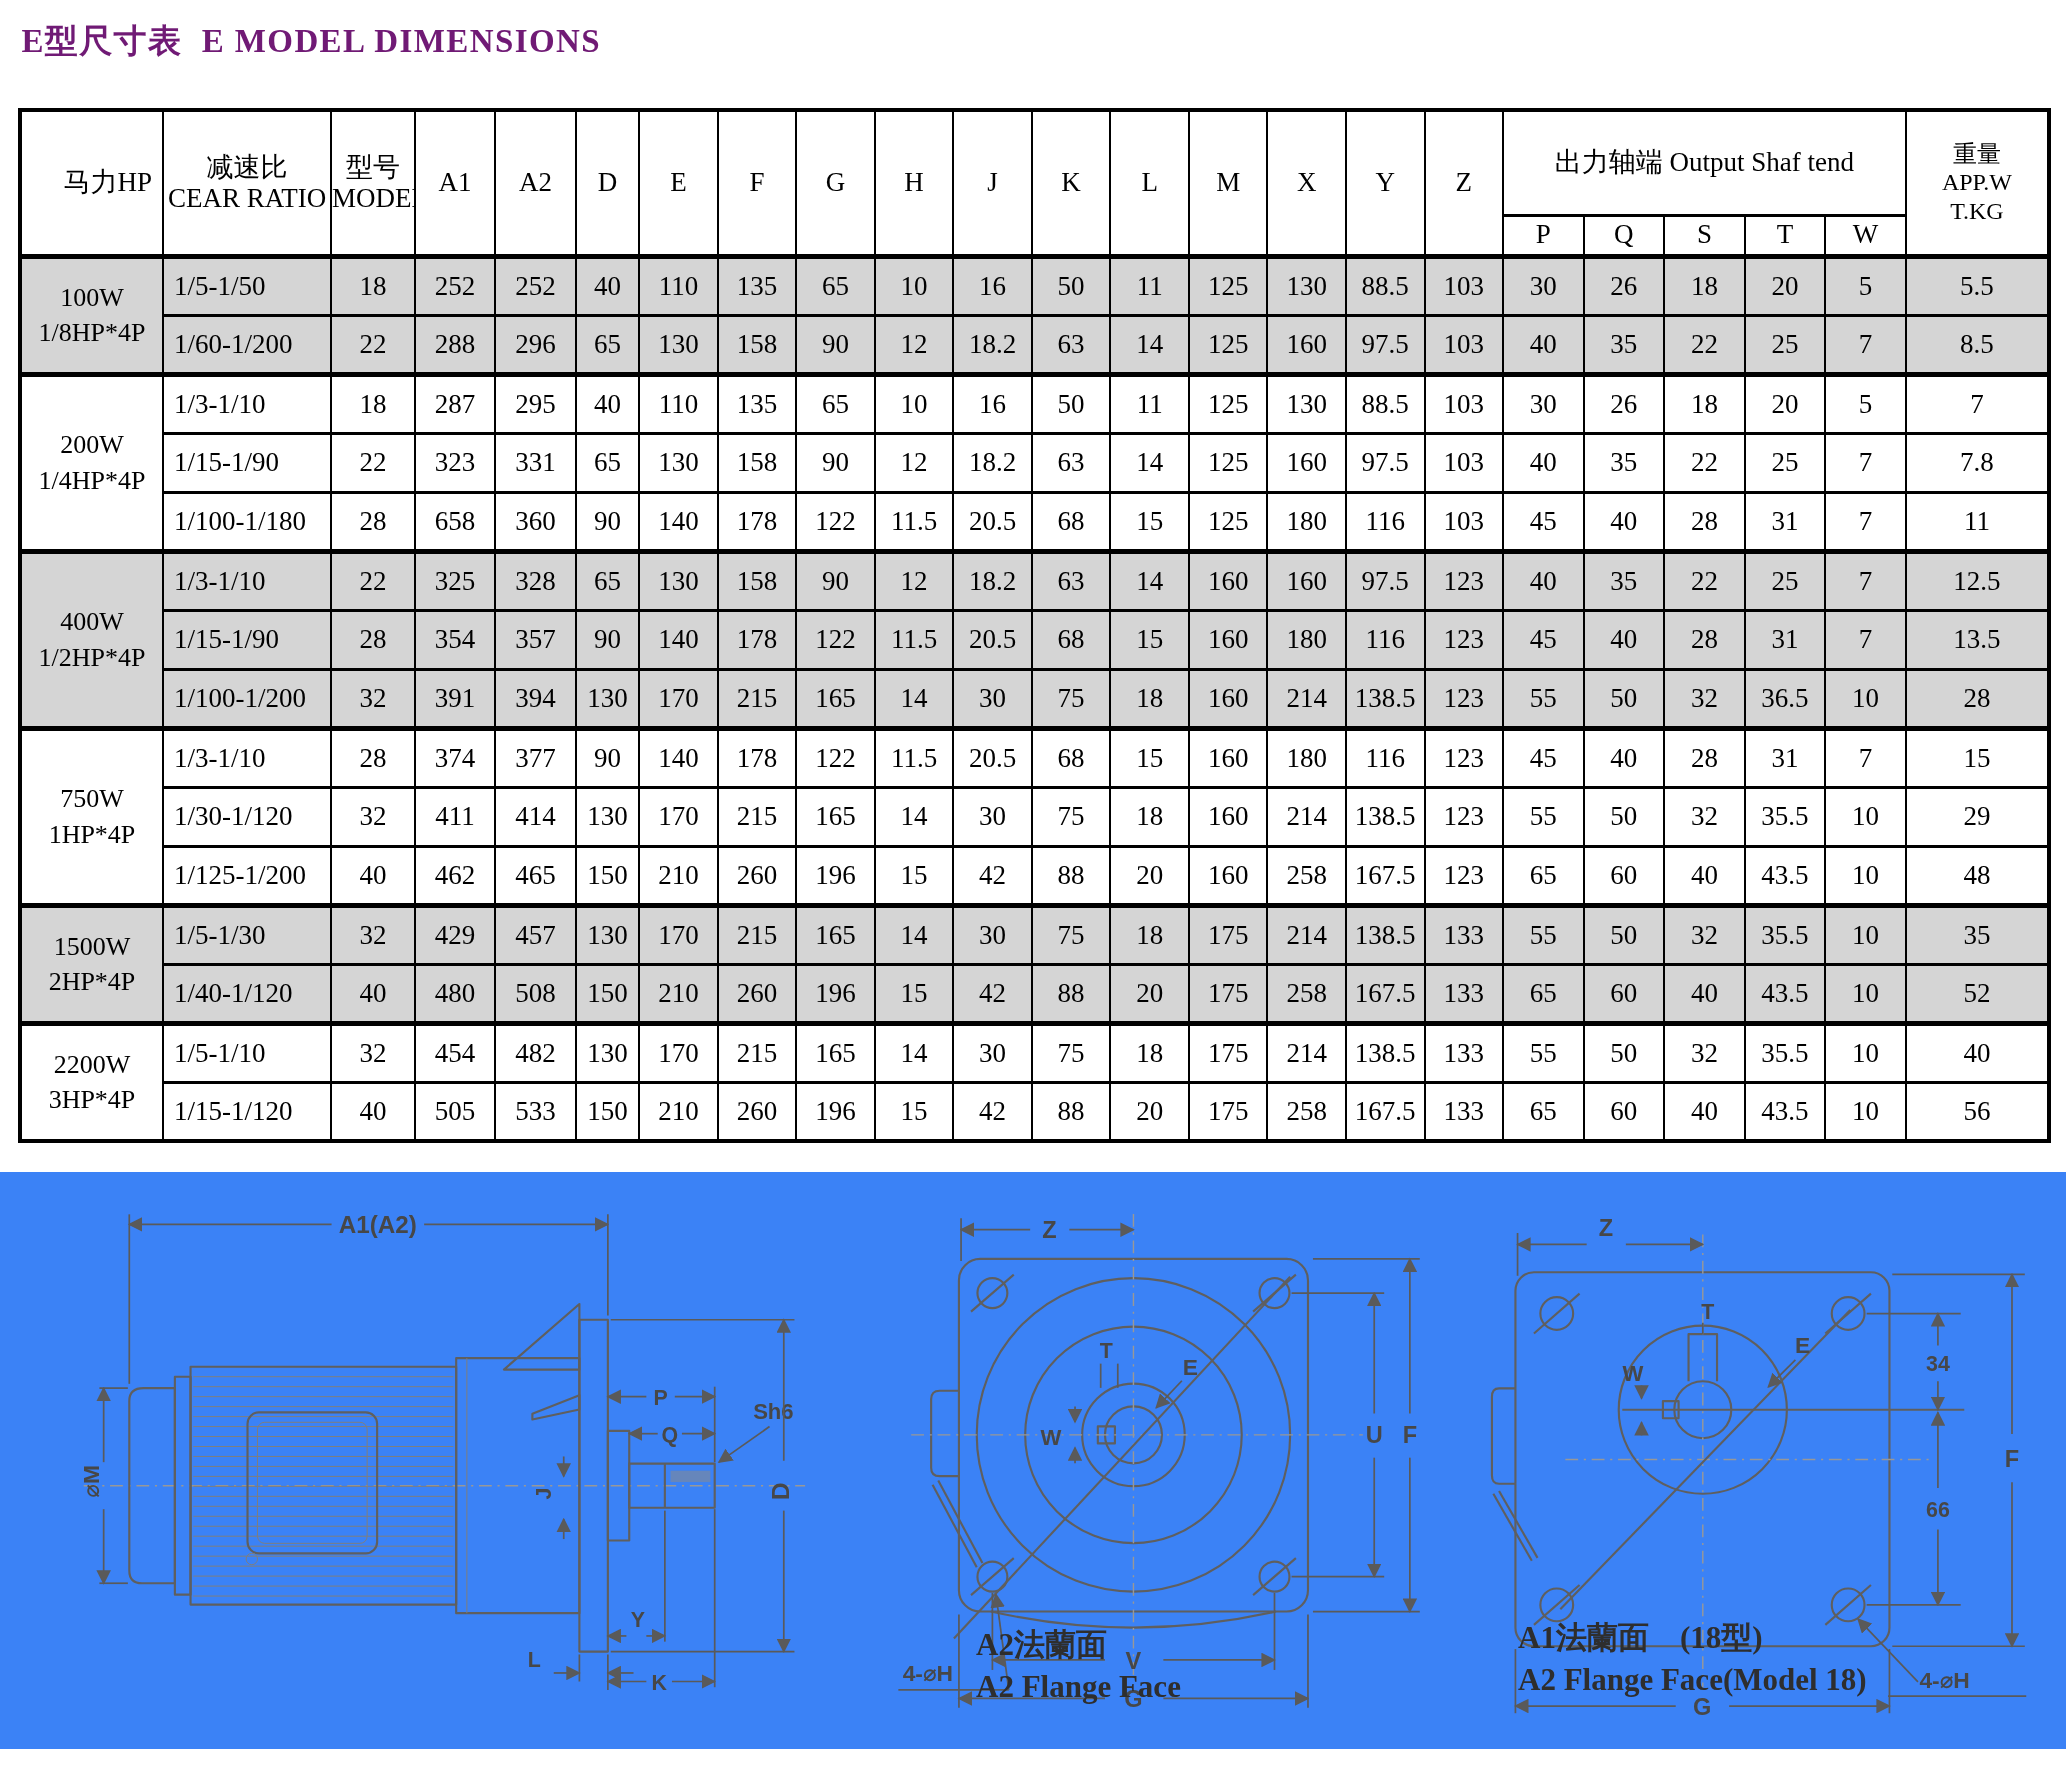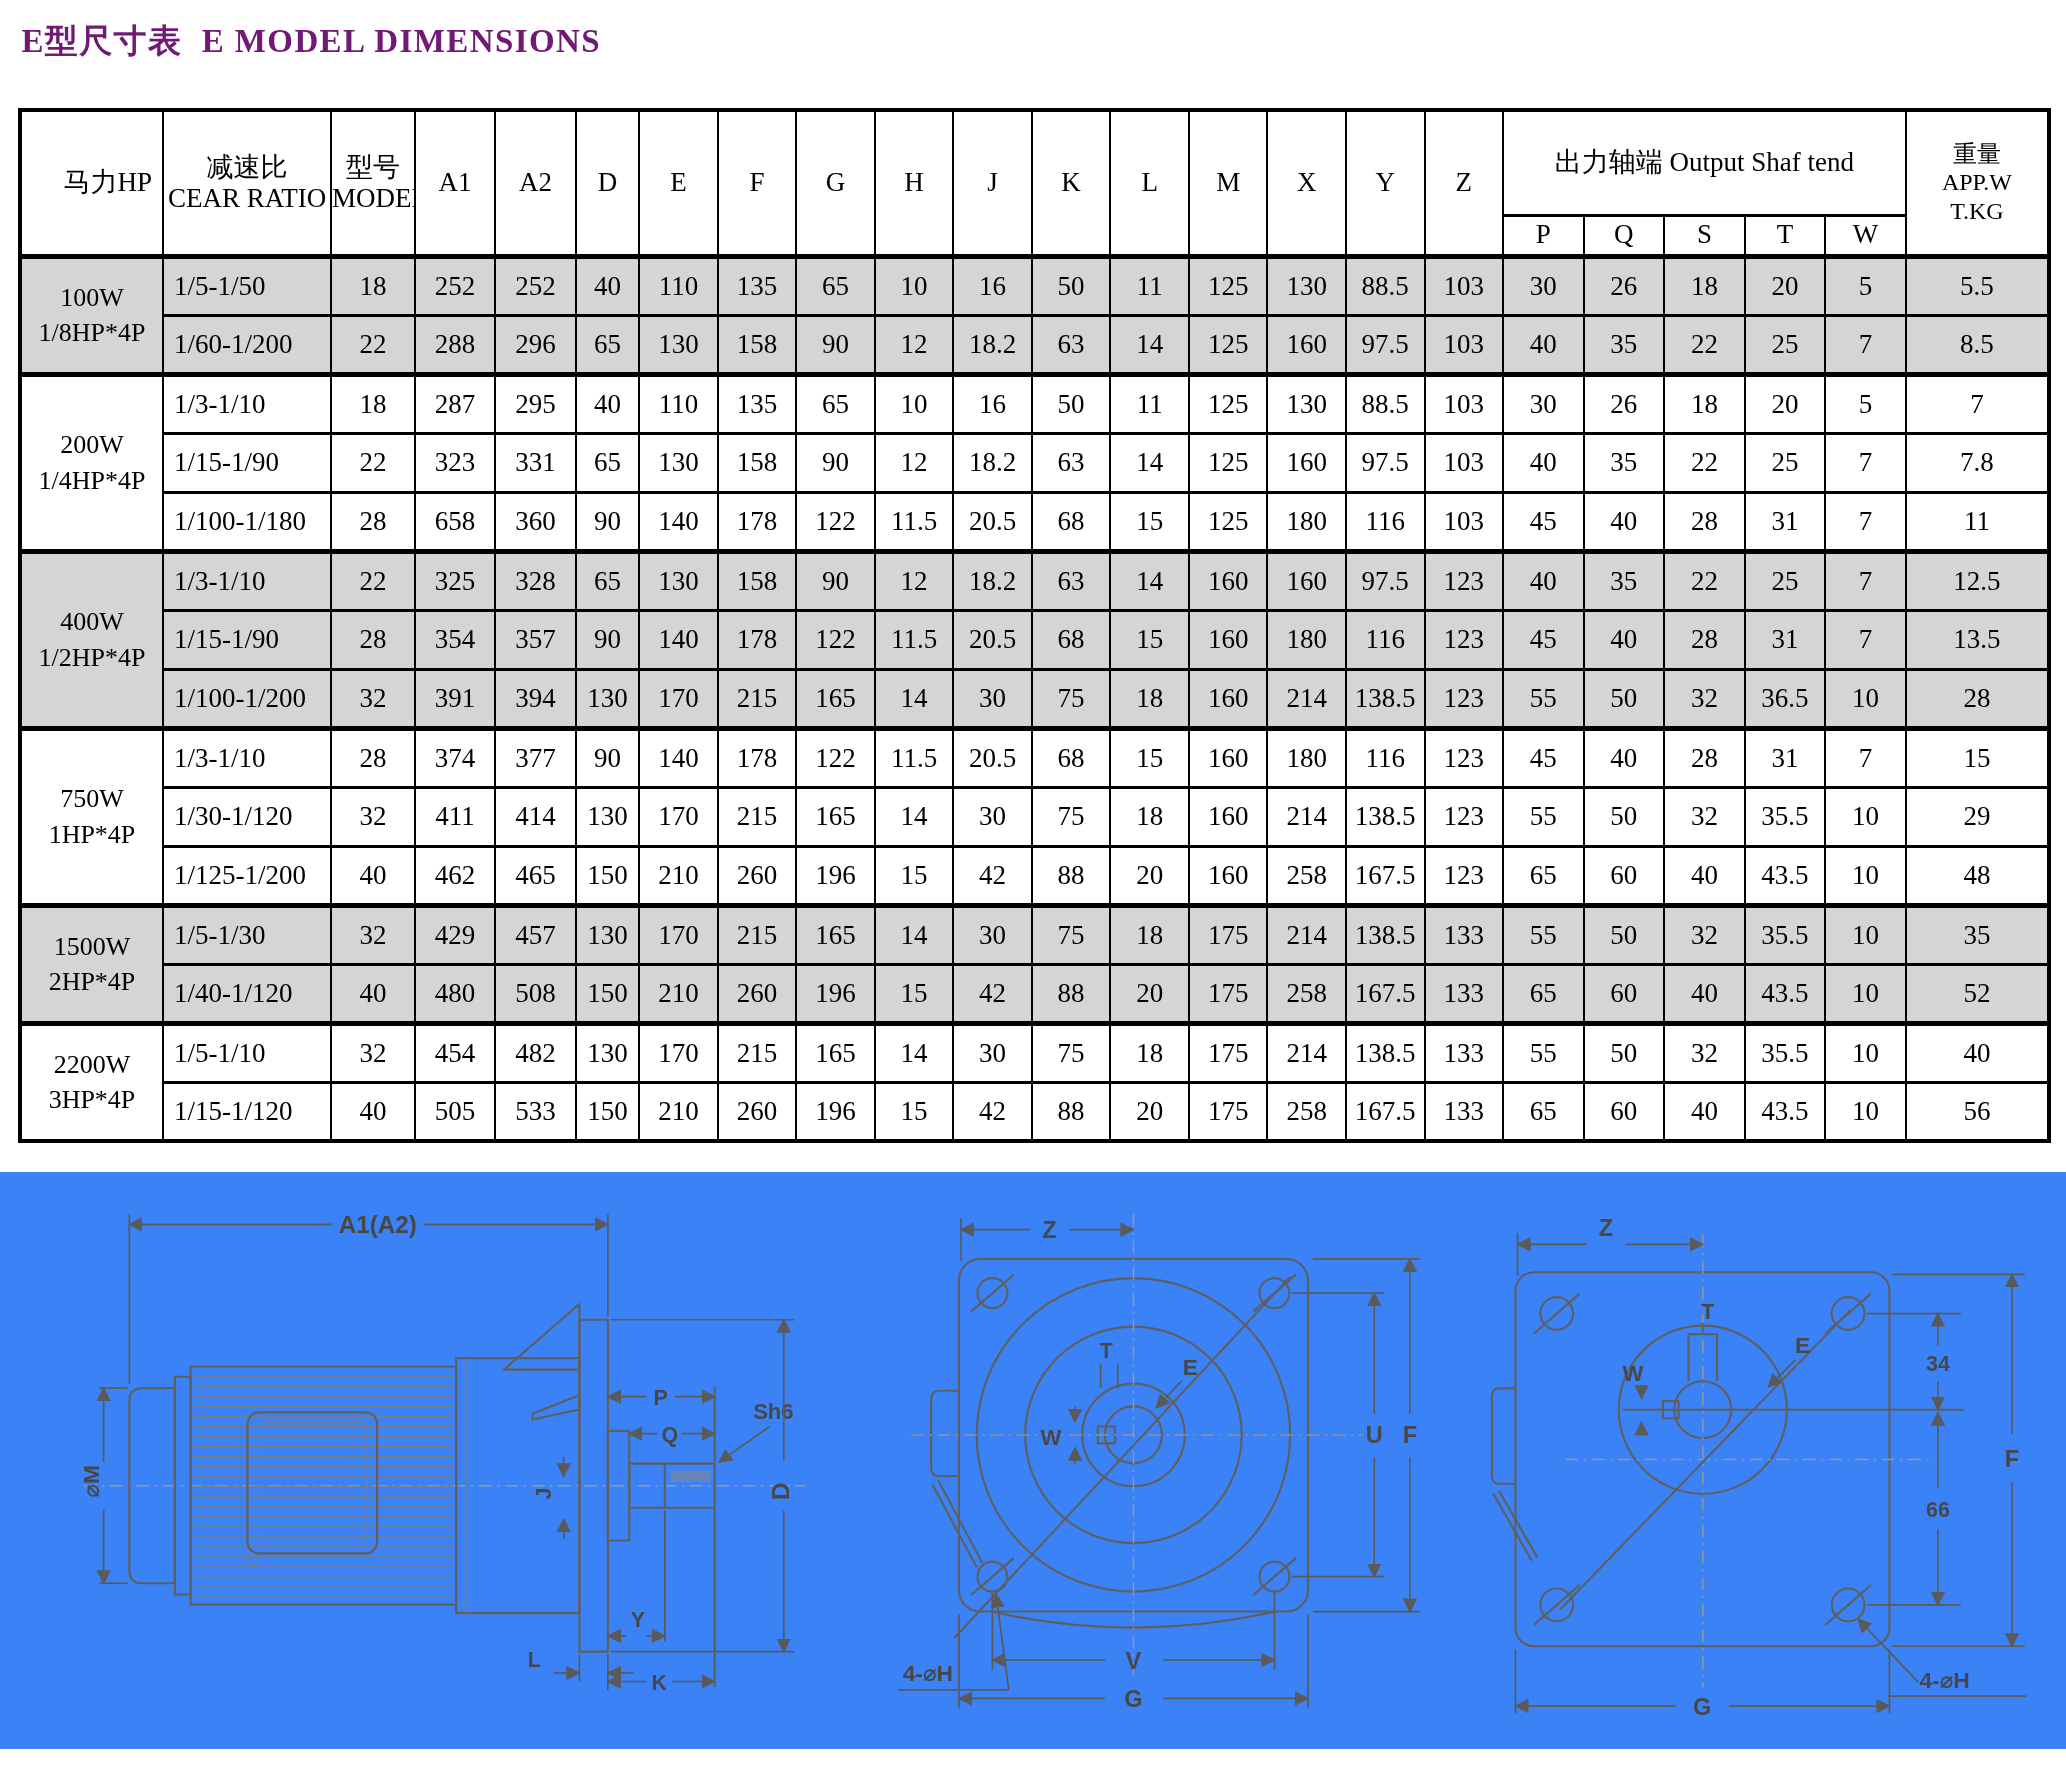--- a/index.html
+++ b/index.html
@@ -743,14 +743,16 @@
     <line class="dim" x1="598" y1="730" x2="792" y2="730"></line>
     <line class="dim" x1="640" y1="710" x2="556" y2="622" marker-end="url(#m3)"></line>
 
     <line class="dim" x1="75" y1="664" x2="75" y2="754"></line>
     <line class="dim" x1="600" y1="664" x2="600" y2="754"></line>
     <line class="dim" x1="75" y1="744" x2="300" y2="744" marker-start="url(#m3)"></line>
     <line class="dim" x1="375" y1="744" x2="600" y2="744" marker-end="url(#m3)"></line>
     <text x="337" y="756" font-size="33" text-anchor="middle">G</text>
   </svg>
 
+  <div class="drw-caption" style="left:976px;top:452px;"><span>A2法蘭面</span><br><span>A2 Flange Face</span></div>
+  <div class="drw-caption" style="left:1518px;top:445px;"><span>A1法蘭面　(18型)</span><br><span>A2 Flange Face(Model 18)</span></div>
 </div>
 
 
 </body></html>

